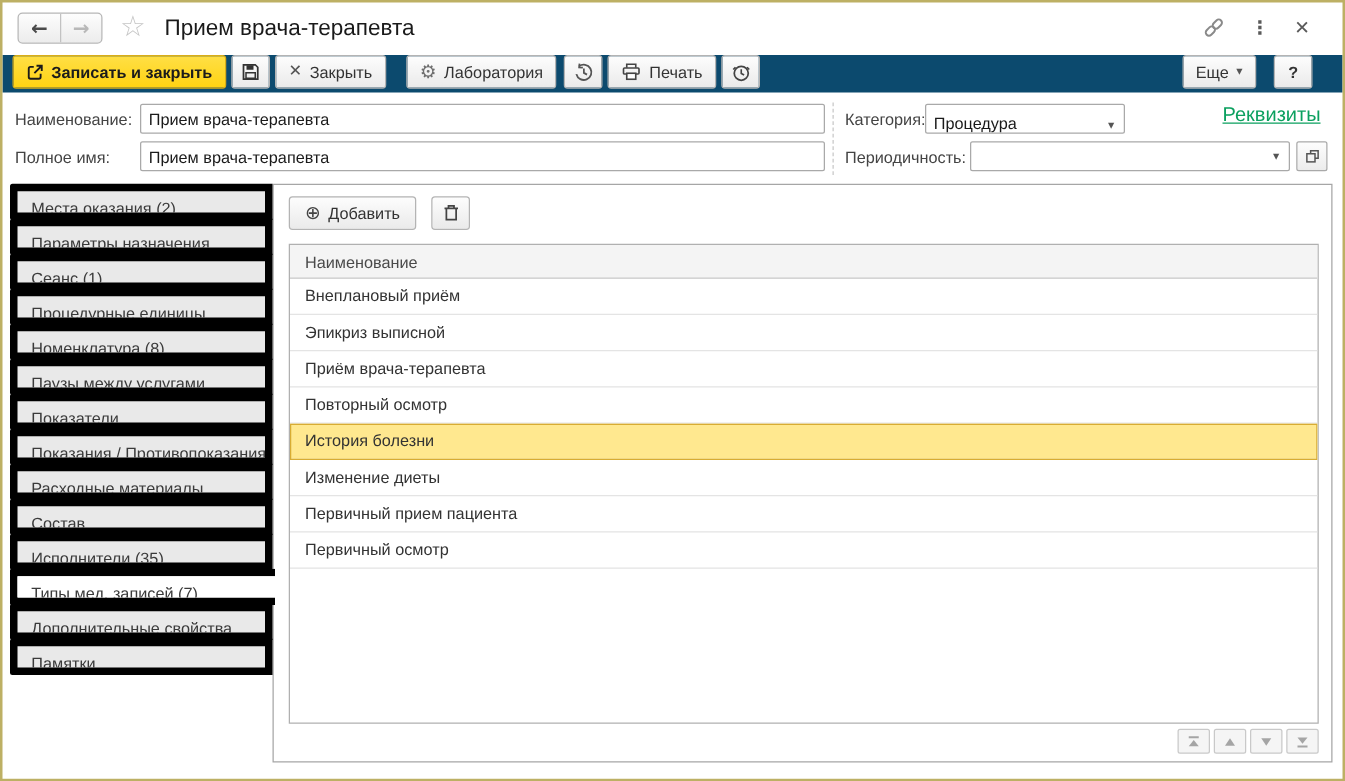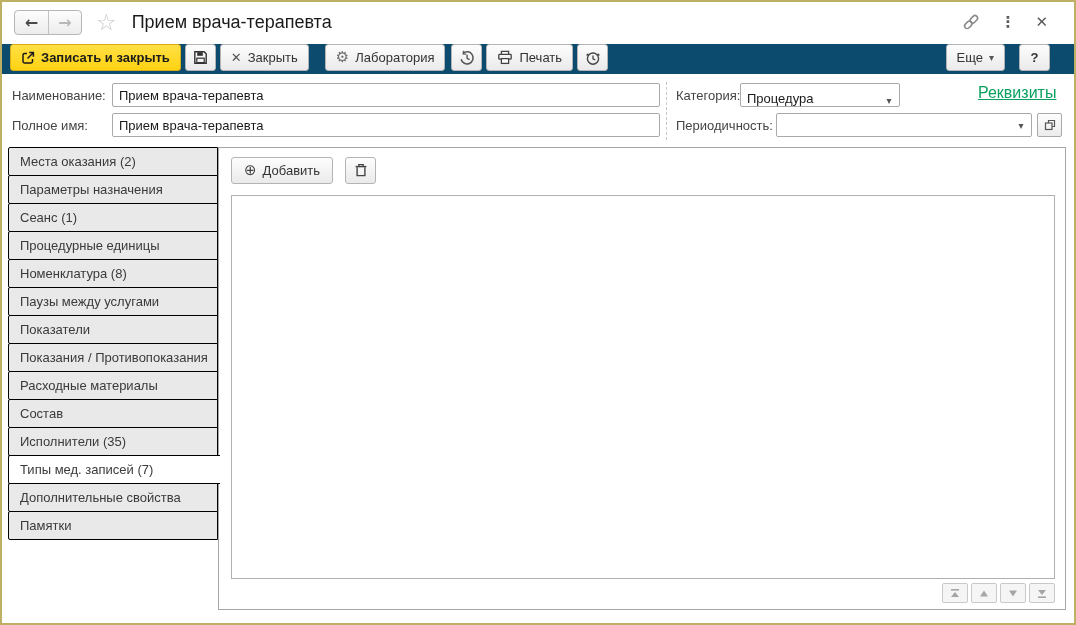--- a/index.html
+++ b/index.html
@@ -44,21 +44,21 @@
   .tinput{ position:absolute; height:24px; border:1px solid #a9a9a9; border-radius:2px; font-family:"Liberation Sans",sans-serif; font-size:13px; color:#1a1a1a; padding:0 6px; background:#fff; }
   .combo{ position:absolute; height:24px; border:1px solid #a9a9a9; border-radius:2px; background:#fff; display:flex; align-items:center; cursor:pointer; }
   .combo-text{ flex:1; font-size:13px; color:#1a1a1a; padding-left:6px; white-space:nowrap; overflow:hidden; }
   .combo-arrow{ width:20px; text-align:center; font-size:10px; color:#555; }
   .sqbtn{ position:absolute; width:25px; height:24px; border:1px solid #a9a9a9; border-radius:2px; background:linear-gradient(#fdfdfd,#ececec); display:flex; align-items:center; justify-content:center; cursor:pointer; }
   .greenlink{ position:absolute; font-size:16px; color:#0ba05f; text-decoration:underline; cursor:pointer; white-space:nowrap; }
   .vsplit{ position:absolute; top:2px; bottom:4px; border-left:1px dashed #c8c8c8; }
 
   
   .tabs{ position:absolute; left:8px; top:147px; width:210px; z-index:3; }
-  .tab{ height:29px; line-height:27px; background:#e9e9e9; border:1px solid #000000; border-radius:2px 0 0 2px; padding-left:11px; font-size:13px; color:#3a3a3a; cursor:pointer; white-space:nowrap; overflow:hidden; }
+  .tab{ height:29px; line-height:27px; background:#e9e9e9; border:6px solid #000000; border-radius:2px 0 0 2px; padding-left:11px; font-size:13px; color:#3a3a3a; cursor:pointer; white-space:nowrap; overflow:hidden; }
   .tab+.tab{ margin-top:-1px; }
   .tab.selected{ background:#fff; width:212px; border-right:none; }
 
   
   .panel{ position:absolute; left:218px; top:147px; width:848px; height:463px; background:#fff; border:1px solid #a6a6a6; z-index:2; }
   .panel-toolbar{ position:absolute; left:12px; top:9px; display:flex; align-items:center; }
   .addbtn{ padding:0 12px; }
   .plus{ font-size:15px; color:#444; line-height:1; }
   .trashgap{ width:12px; }
 
@@ -212,20 +212,31 @@
       <button class="btn iconbtn">
         <svg width="14" height="15" viewBox="0 0 14 15">
             <path d="M3.1 4.2 V12.6 h7.8 V4.2" fill="none" stroke="#444" stroke-width="1.4"></path>
             <path d="M1.6 3.6 h10.8" stroke="#444" stroke-width="1.4"></path>
             <path d="M4.8 3.4 V1.6 h4.4 v1.8" fill="none" stroke="#444" stroke-width="1.4"></path>
           </svg>
       </button>
     </div>
 
     <div class="table">
+      <div class="thead">Наименование</div>
+      <div>
+          <div class="trow">Внеплановый приём</div>
+          <div class="trow">Эпикриз выписной</div>
+          <div class="trow">Приём врача-терапевта</div>
+          <div class="trow">Повторный осмотр</div>
+          <div class="trow selected">История болезни</div>
+          <div class="trow">Изменение диеты</div>
+          <div class="trow">Первичный прием пациента</div>
+          <div class="trow">Первичный осмотр</div>
+        </div>
     </div>
 
     <div class="navbtns">
       <span class="nbtn">
         <svg width="12" height="11" viewBox="0 0 12 11">
             <rect x="2" y="1" width="8" height="1.6" fill="#a5a5a5"></rect>
             <path d="M6 4 L10 9 H2 Z" fill="#a5a5a5"></path>
           </svg>
       </span>
       <span class="nbtn">

